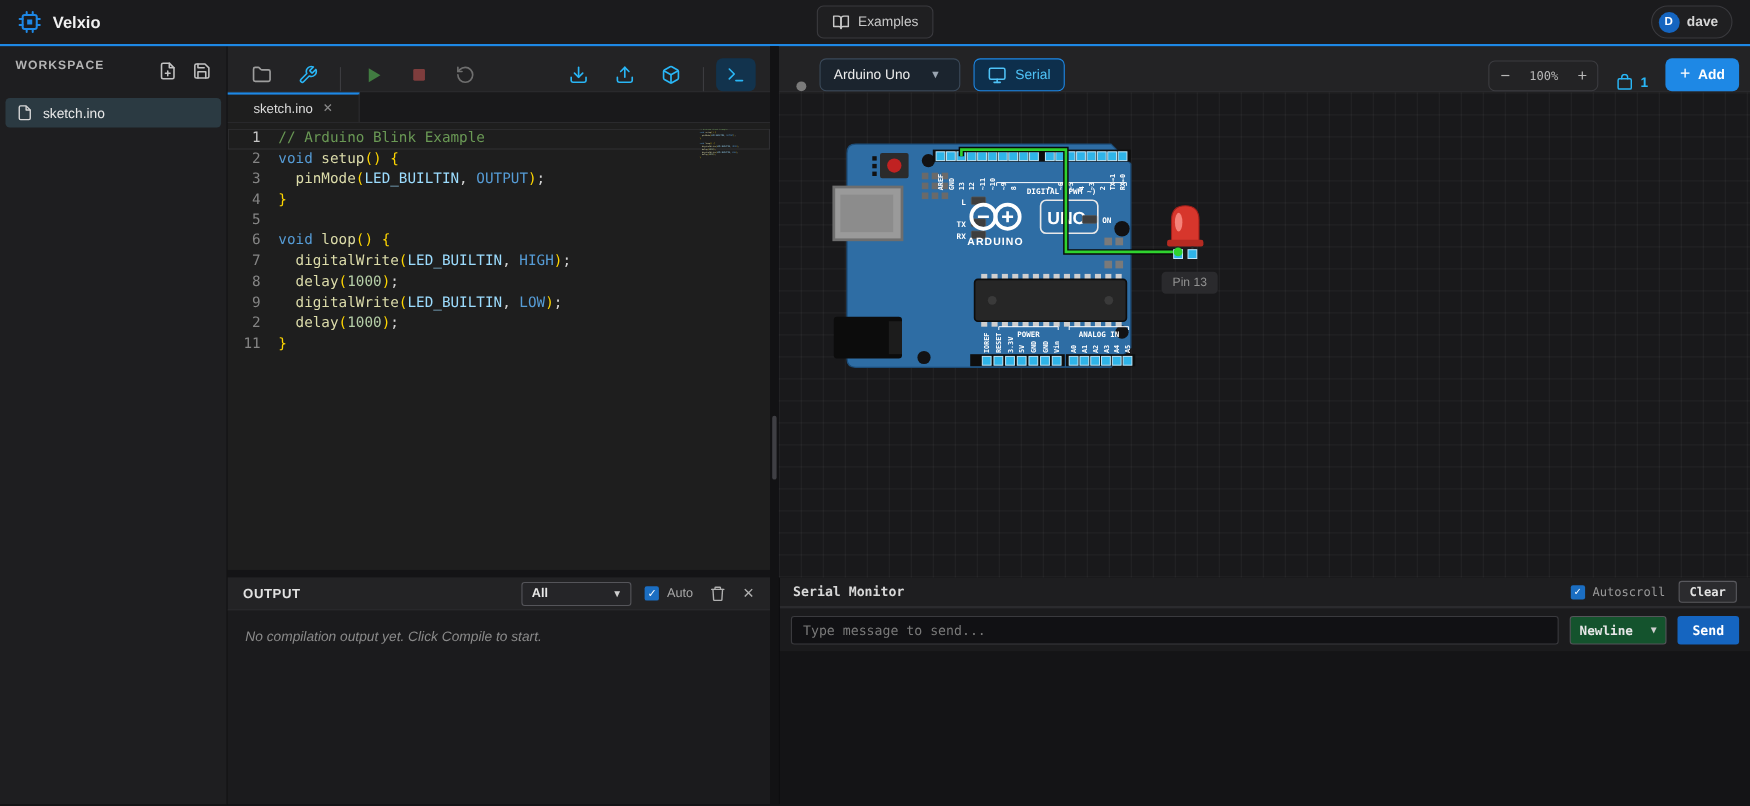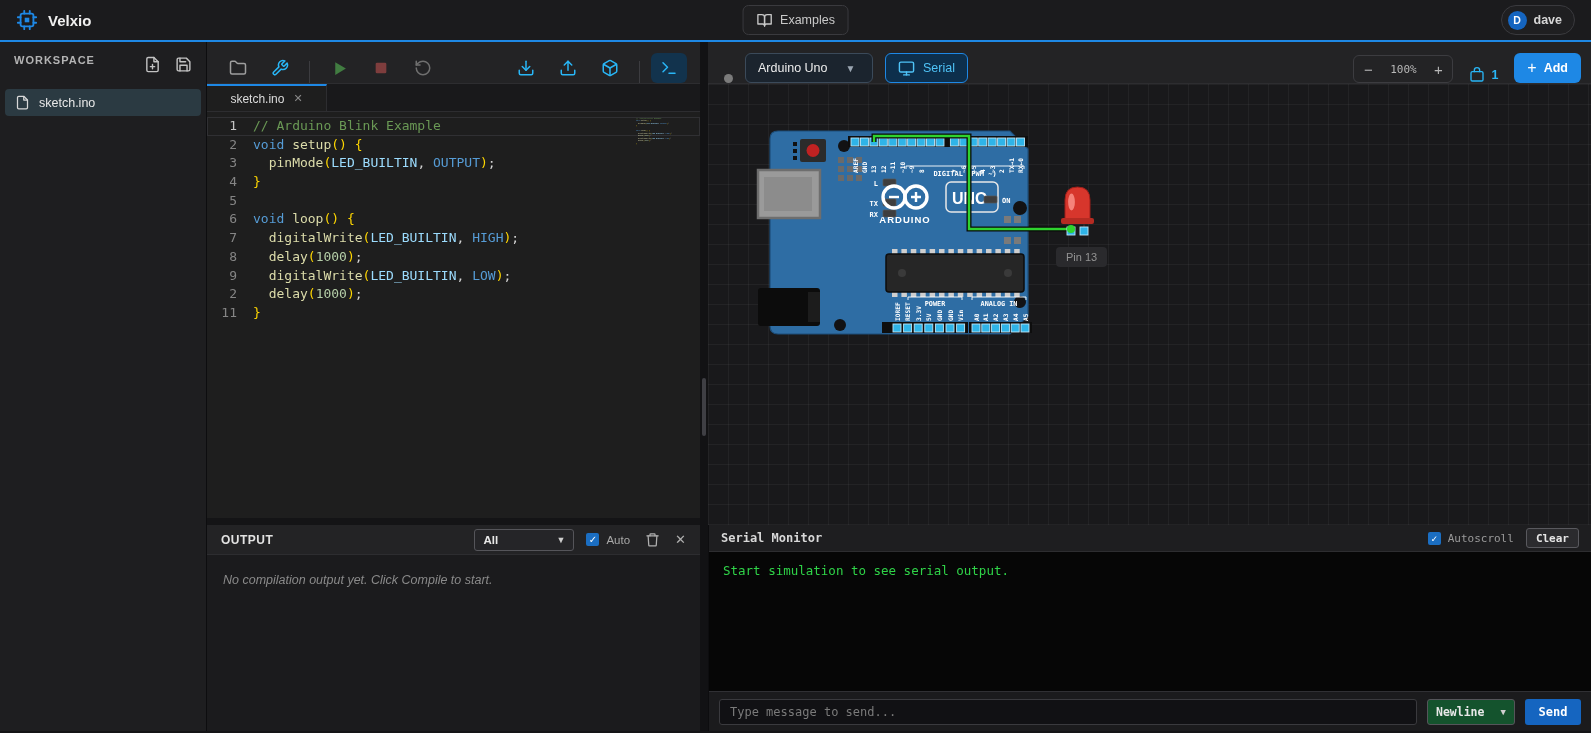--- a/index.html
+++ b/index.html
@@ -629,23 +629,20 @@
 
     <div class="serial-panel">
       <div class="serial-head">
         <span class="serial-title">Serial Monitor</span>
         <span class="autoscroll">
           <span class="checkbox">✓</span>
           <span>Autoscroll</span>
         </span>
         <button class="clear-btn">Clear</button>
       </div>
-      <div class="serial-body">
-        <span>Start simulation to see serial output.</span>
-      </div>
       <div class="serial-input-row">
         <input class="serial-input" placeholder="Type message to send..." style="">
         <div class="sel newline-sel">
           <span>Newline</span>
           <span class="chev">▼</span>
         </div>
         <button class="send-btn">Send</button>
       </div>
     </div>
   </section>

